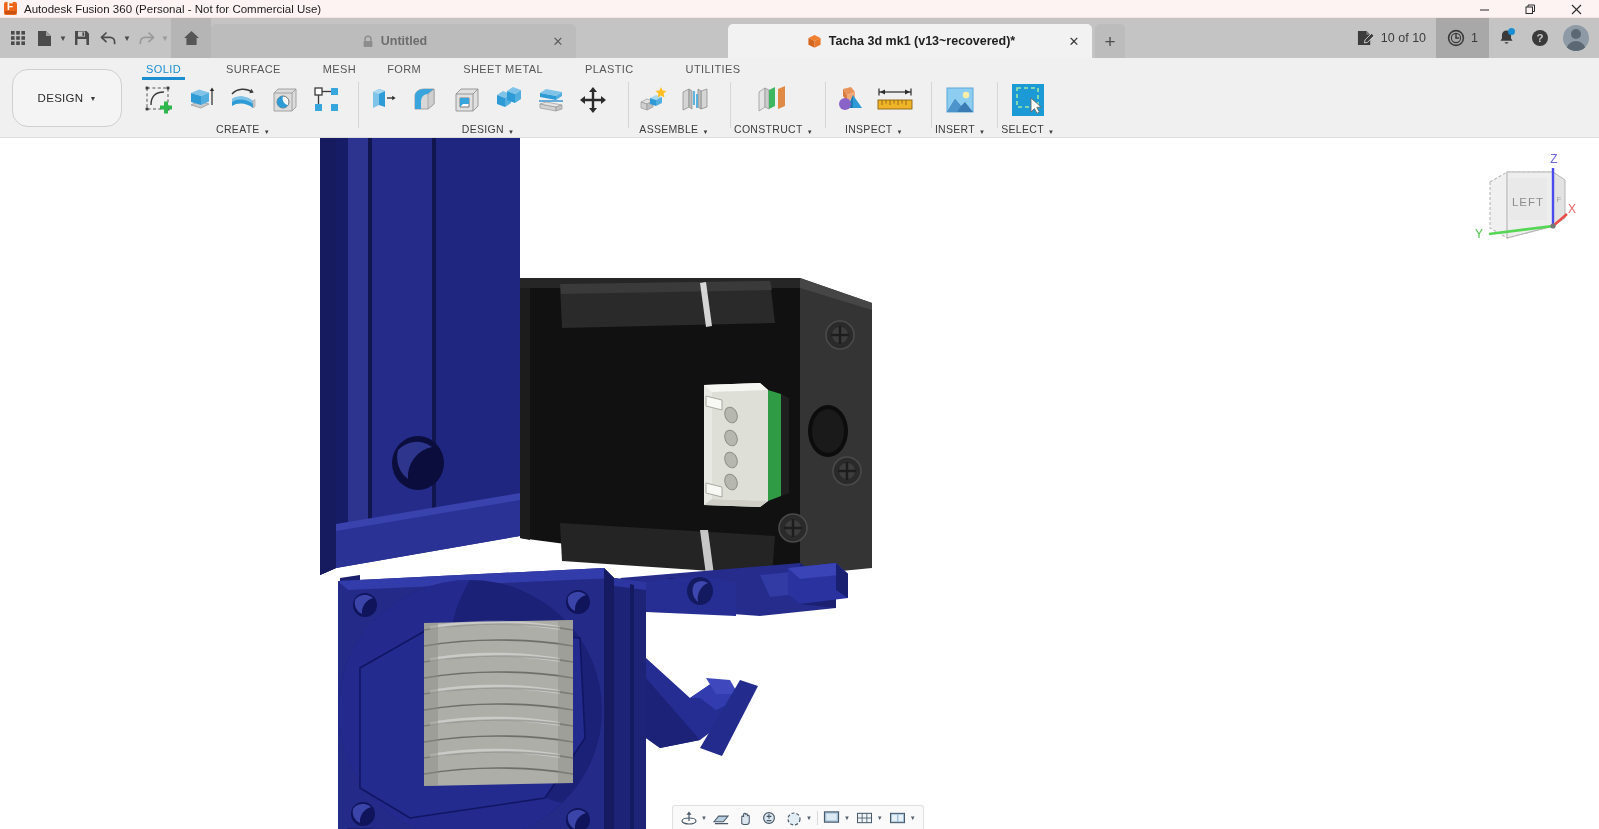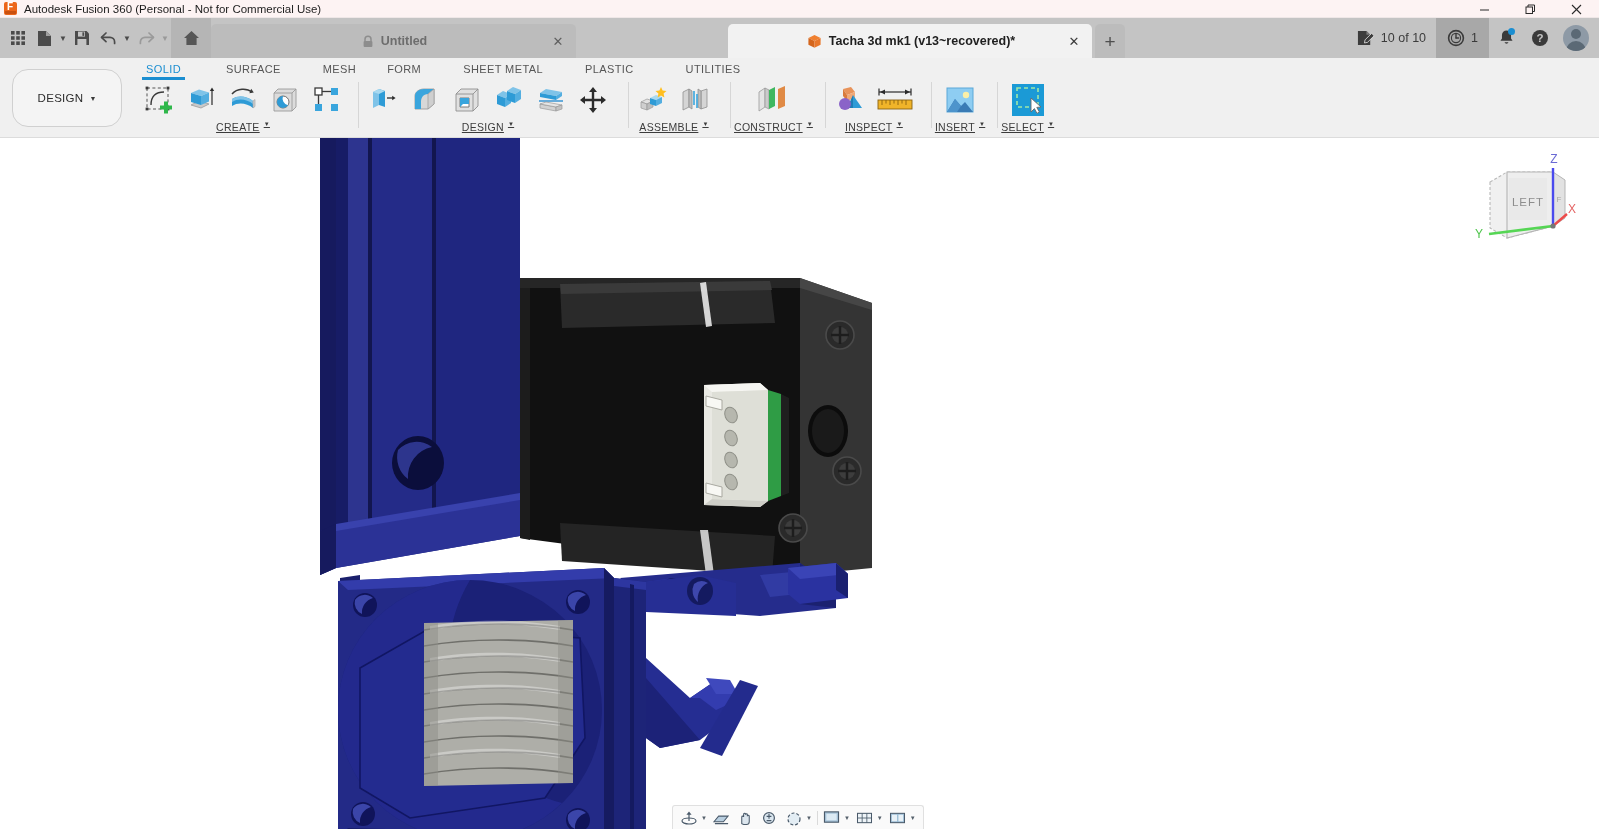--- a/index.html
+++ b/index.html
@@ -275,24 +275,23 @@
   }
   .tool {
     width: 42px; height: 42px;
     display: flex; align-items: center; justify-content: center;
     position: relative;
   }
   .panel-title {
     font-size: 10.5px;
     color: #3c3c3c;
     letter-spacing: .3px;
-    display: flex; align-items: flex-start;
+    display: flex; align-items: flex-end;
     height: 14px;
     white-space: nowrap;
-    text-decoration: underline;
   }
   .panel-caret { font-size: 6px; margin-left: 4px; color: #3c3c3c; }
 
   
   #canvas {
     position: absolute;
     left: 0; top: 138px;
     width: 1599px; height: 691px;
     background: #ffffff;
     overflow: hidden;

